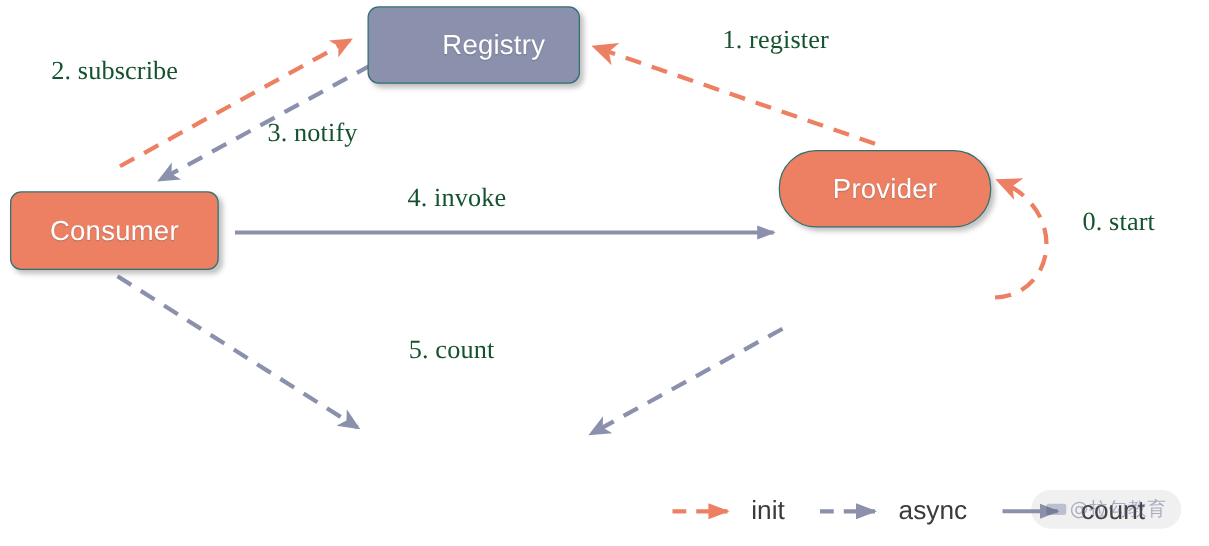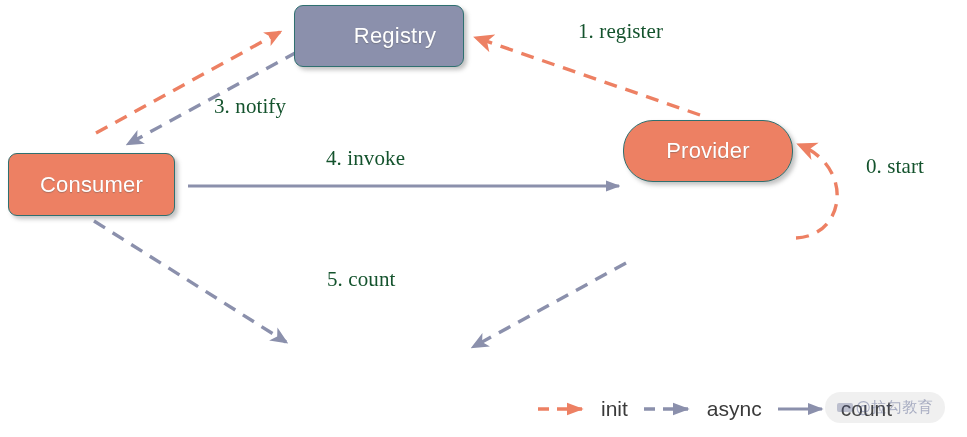--- a/index.html
+++ b/index.html
@@ -53,21 +53,21 @@
     letter-spacing: 0.1px;
   }
 
   .legend {
     position: absolute;
     left: 536px;
     top: 390px;
     height: 38px;
     display: flex;
     align-items: center;
-    gap: 14px;
+    gap: 26px;
   }
   .legend-item {
     display: flex;
     align-items: center;
     gap: 9px;
   }
   .legend-text {
     color: #3a3a3a;
     font-size: 21px;
     font-family: "Liberation Sans", sans-serif;
@@ -146,24 +146,25 @@
   <div class="node orange" style="left:8px; top:153px; width:167px; height:63px;">
     <span>Consumer</span>
   </div>
 
   <div class="node orange" style="left:623px; top:120px; width:170px; height:62px;border-radius:30px;">
     <span>Provider</span>
   </div>
 
 
 
-  <div class="elabel" style="left:866px; top:154px;">0. start</div>
+  <div class="elabel" style="left:866px; top:165px;">0. start</div>
 
   <div class="elabel" style="left:578px; top:19px;">1. register</div>
 
+  <div class="elabel" style="left:41px; top:44px;">2. subscribe</div>
 
   <div class="elabel" style="left:214px; top:94px;">3. notify</div>
 
   <div class="elabel" style="left:326px; top:146px;">4. invoke</div>
 
   <div class="elabel" style="left:327px; top:267px;">5. count</div>
 
   <div class="legend">
 
     <div class="legend-item">

